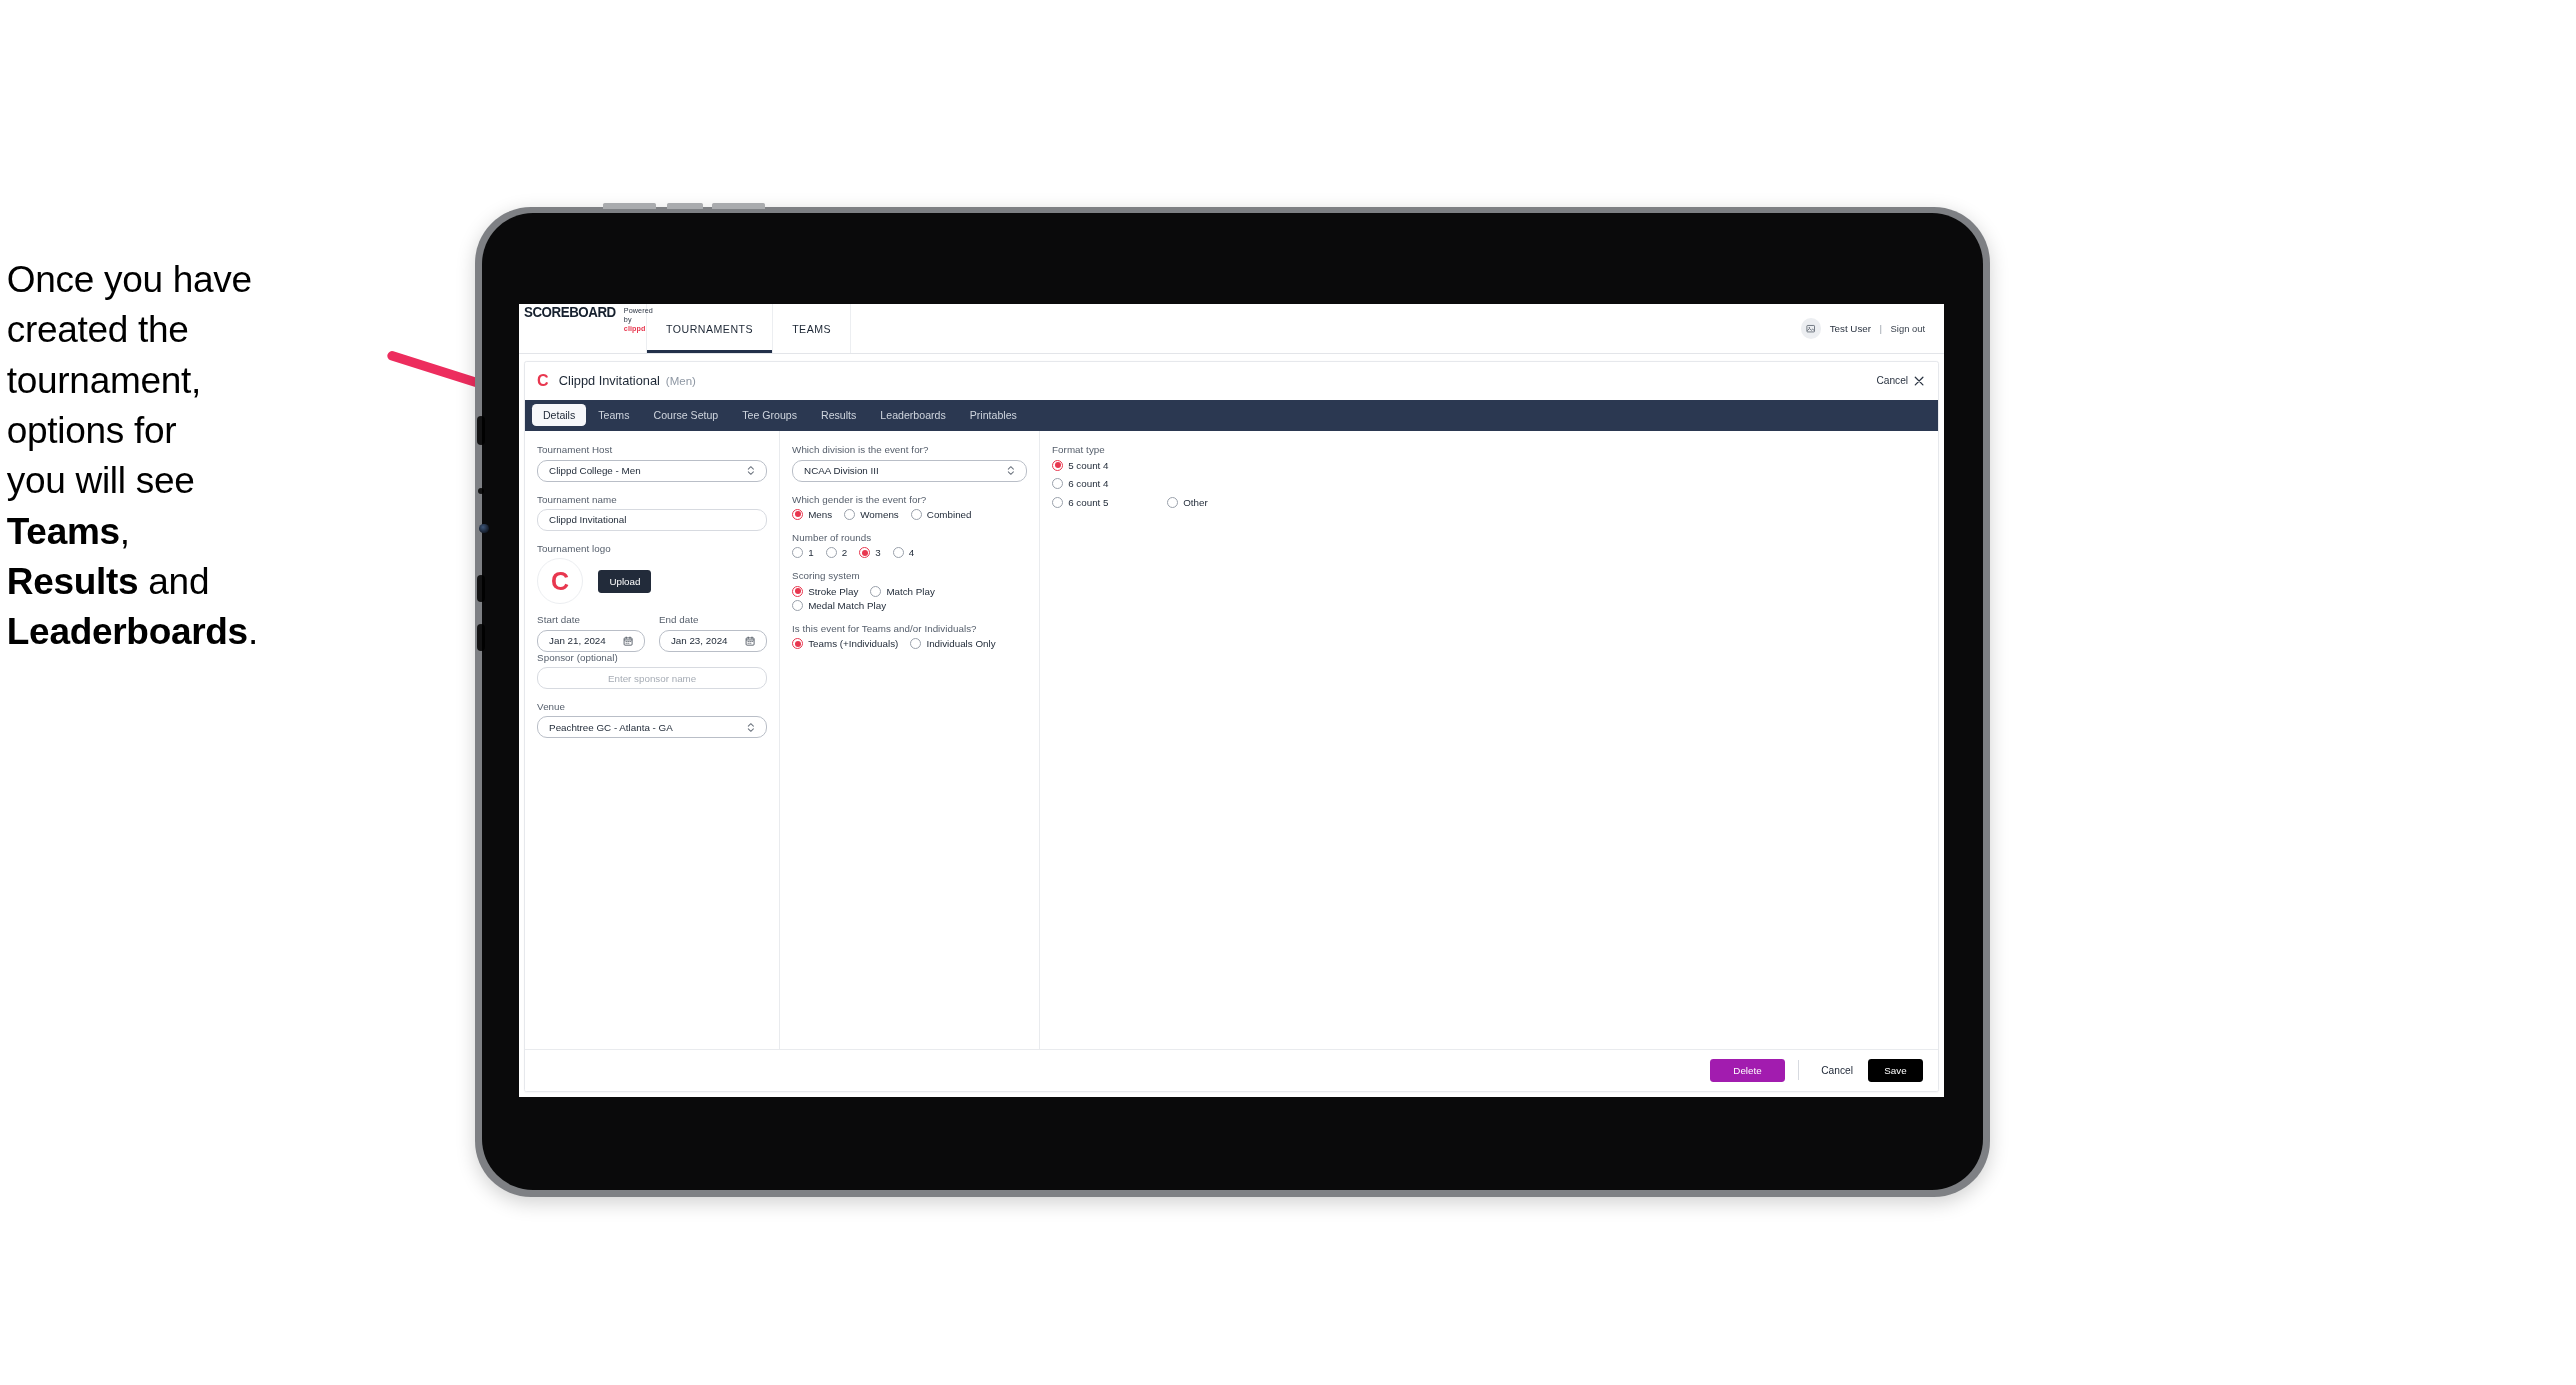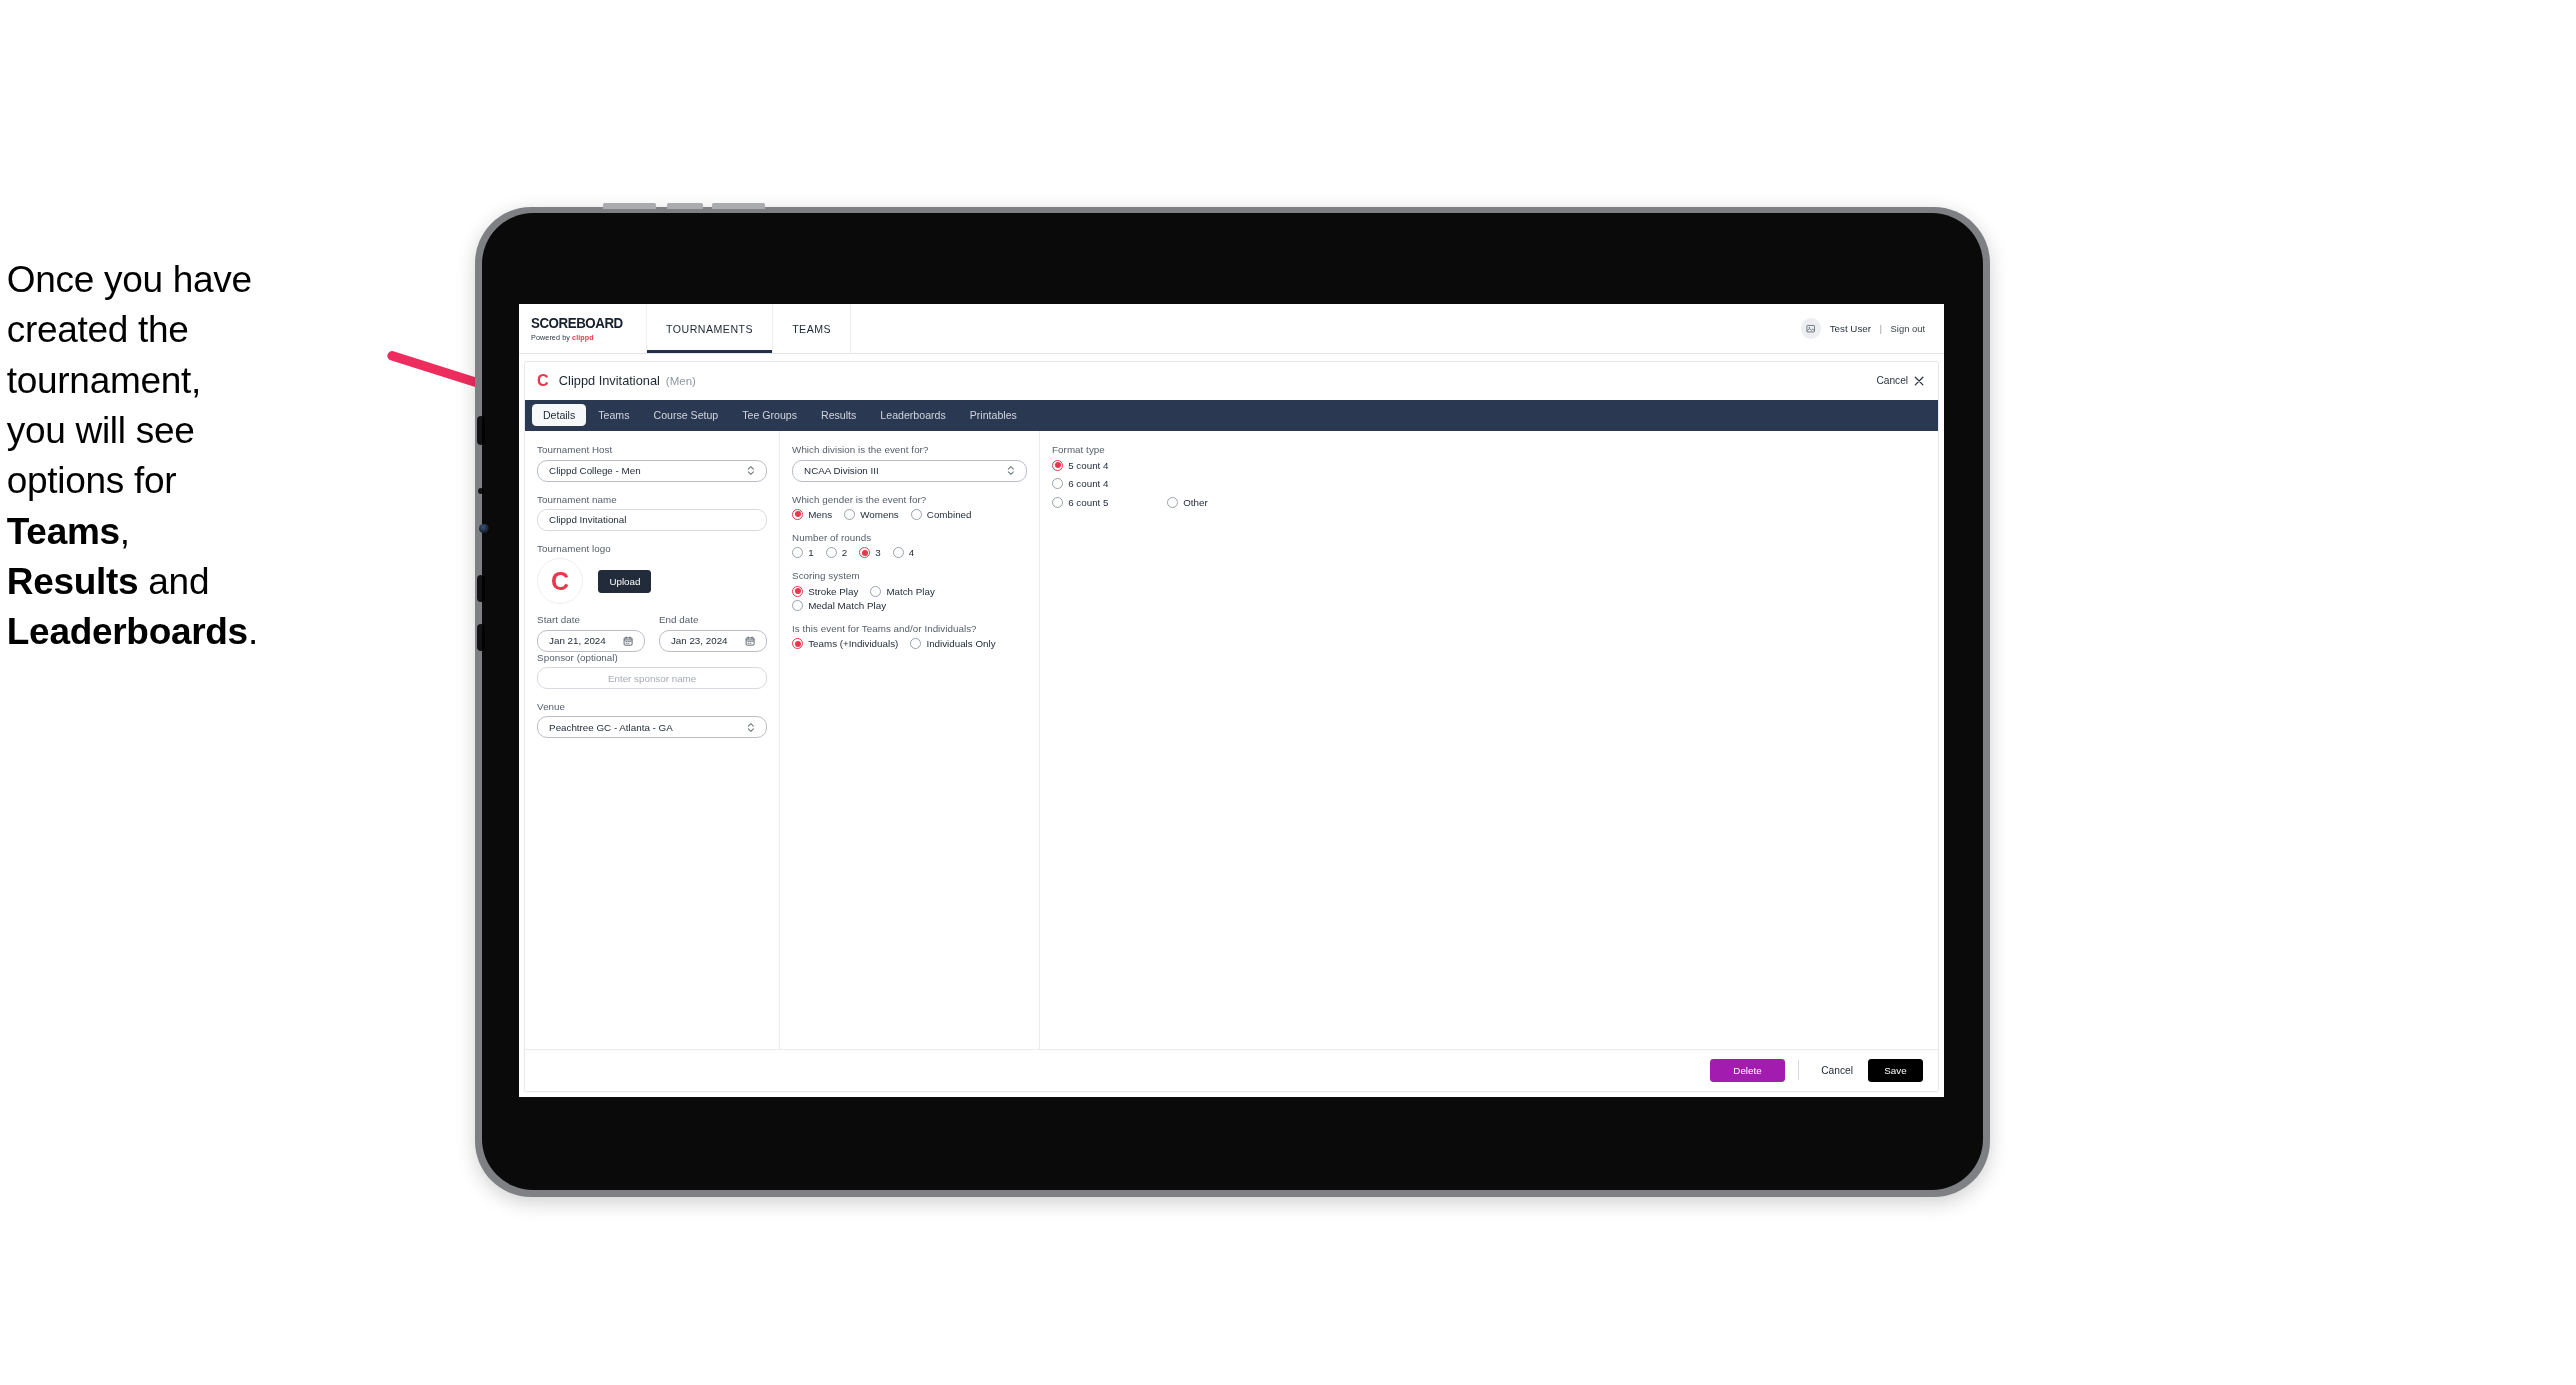--- a/index.html
+++ b/index.html
@@ -103,21 +103,21 @@
     position: relative;
     height: 49px;
     background: #ffffff;
     border-bottom: 0.9px solid #e3e5e9;
     display: flex;
     align-items: stretch;
   }
   #brand-block {
     width: 128px;
     display: flex;
-    flex-direction: column;
+    flex-direction: row;
     justify-content: center;
     padding-left: 12px;
     box-sizing: border-box;
     border-right: 0.9px solid #eceef1;
   }
   #brand-wordmark {
     font-family: "Liberation Sans", sans-serif;
     font-weight: 700;
     font-size: 14.5px;
     letter-spacing: -0.5px;
@@ -434,22 +434,22 @@
     cursor: pointer;
   }
 </style>
 </head>
 <body>
 
 <div id="annotation-caption">
   <div>Once you have</div>
   <div>created the</div>
   <div>tournament,</div>
+  <div>options for</div>
   <div>you will see</div>
-  <div>options for</div>
   <div><span class="b">Teams</span><span>,</span></div>
   <div><span class="b">Results</span><span> and</span></div>
   <div><span class="b">Leaderboards</span><span>.</span></div>
 </div>
 
 <svg id="annotation-arrow" viewBox="0 0 420 180">
   <polygon points="30,28 300,112 320,70 360,135 288,146 300,112" fill="#ED2D5E"></polygon>
   <path d="M30,28 L305,115" stroke="#ED2D5E" stroke-width="11" stroke-linecap="round" fill="none"></path>
   <polygon points="352,139 268,148 300,92" fill="#ED2D5E"></polygon>
 </svg>

